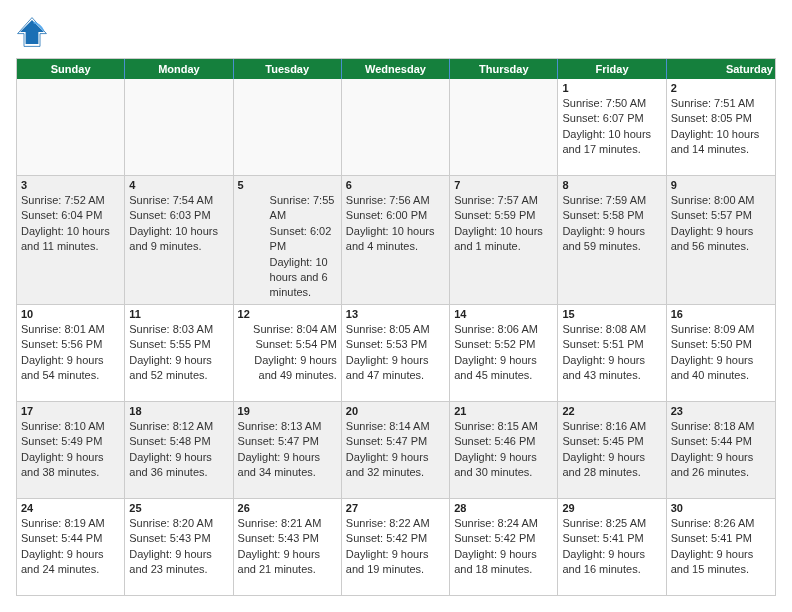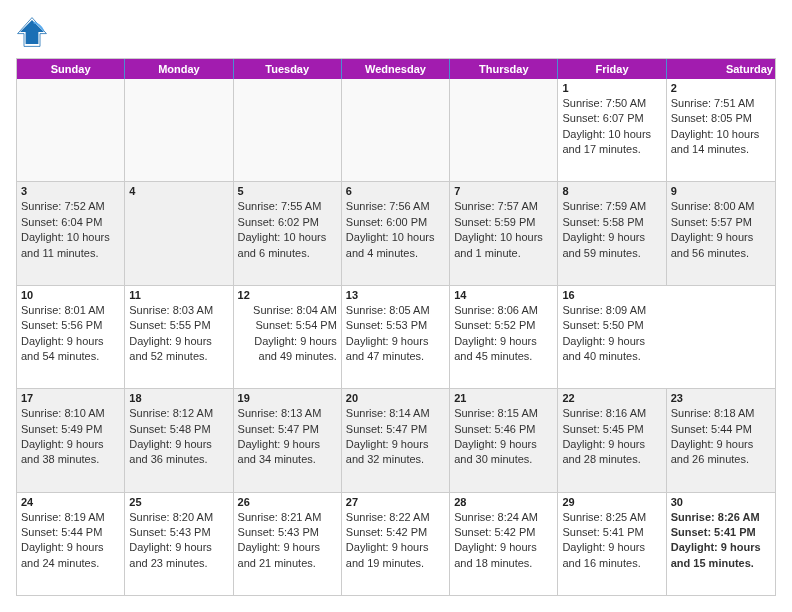--- a/index.html
+++ b/index.html
@@ -55,21 +55,21 @@
     }
     .calendar {
       flex: 1;
       display: flex;
       flex-direction: column;
       border: 1px solid #ccc;
     }
     .cal-header {
       display: grid;
       grid-template-columns: repeat(7, 1fr);
-      background: #a21caf;
+      background: #15803d;
     }
     .cal-header-cell {
       color: #fff;
       font-size: 11px;
       font-weight: bold;
       text-align: center;
       padding: 4px 2px;
       border-right: 1px solid #4a8fd0;
     }
     .cal-header-cell:last-child { border-right: none; text-align: right; }
@@ -163,24 +163,27 @@
         </div>
         <div class="cal-row">
           <div class="cal-cell shaded">
             <div class="day-num">3</div>
             <div class="day-info" style="white-space: pre-line;">Sunrise: 7:52 AM
 Sunset: 6:04 PM
 Daylight: 10 hours and 11 minutes.</div>
           </div>
           <div class="cal-cell shaded">
             <div class="day-num">4</div>
+            <div class="day-info" style="white-space: pre-line;">Sunrise: 7:54 AM
+Sunset: 6:03 PM
+Daylight: 10 hours and 9 minutes.</div>
           </div>
           <div class="cal-cell shaded">
             <div class="day-num">5</div>
-            <div class="day-info" style="white-space: pre-line;">Sunrise: 7:55 AM
+            <div class="day-info" style="white-space: pre-line; margin-left: 32px;">Sunrise: 7:55 AM
 Sunset: 6:02 PM
 Daylight: 10 hours and 6 minutes.</div>
           </div>
           <div class="cal-cell shaded">
             <div class="day-num">6</div>
             <div class="day-info" style="white-space: pre-line;">Sunrise: 7:56 AM
 Sunset: 6:00 PM
 Daylight: 10 hours and 4 minutes.</div>
           </div>
           <div class="cal-cell shaded">
@@ -227,20 +230,26 @@
 Sunset: 5:53 PM
 Daylight: 9 hours and 47 minutes.</div>
           </div>
           <div class="cal-cell">
             <div class="day-num">14</div>
             <div class="day-info" style="white-space: pre-line;">Sunrise: 8:06 AM
 Sunset: 5:52 PM
 Daylight: 9 hours and 45 minutes.</div>
           </div>
           <div class="cal-cell">
+            <div class="day-num">15</div>
+            <div class="day-info" style="white-space: pre-line;">Sunrise: 8:08 AM
+Sunset: 5:51 PM
+Daylight: 9 hours and 43 minutes.</div>
+          </div>
+          <div class="cal-cell">
             <div class="day-num">16</div>
             <div class="day-info" style="white-space: pre-line;">Sunrise: 8:09 AM
 Sunset: 5:50 PM
 Daylight: 9 hours and 40 minutes.</div>
           </div>
         </div>
         <div class="cal-row">
           <div class="cal-cell shaded">
             <div class="day-num">17</div>
             <div class="day-info" style="white-space: pre-line;">Sunrise: 8:10 AM
@@ -316,20 +325,20 @@
 Daylight: 9 hours and 18 minutes.</div>
           </div>
           <div class="cal-cell">
             <div class="day-num">29</div>
             <div class="day-info" style="white-space: pre-line;">Sunrise: 8:25 AM
 Sunset: 5:41 PM
 Daylight: 9 hours and 16 minutes.</div>
           </div>
           <div class="cal-cell">
             <div class="day-num">30</div>
-            <div class="day-info" style="white-space: pre-line; font-weight: bold;">Sunrise: 8:26 AM
+            <div class="day-info" style="white-space: pre-line;">Sunrise: 8:26 AM
 Sunset: 5:41 PM
 Daylight: 9 hours and 15 minutes.</div>
           </div>
         </div>
       </div>
   </div>
 </div>
 
 </body></html>

